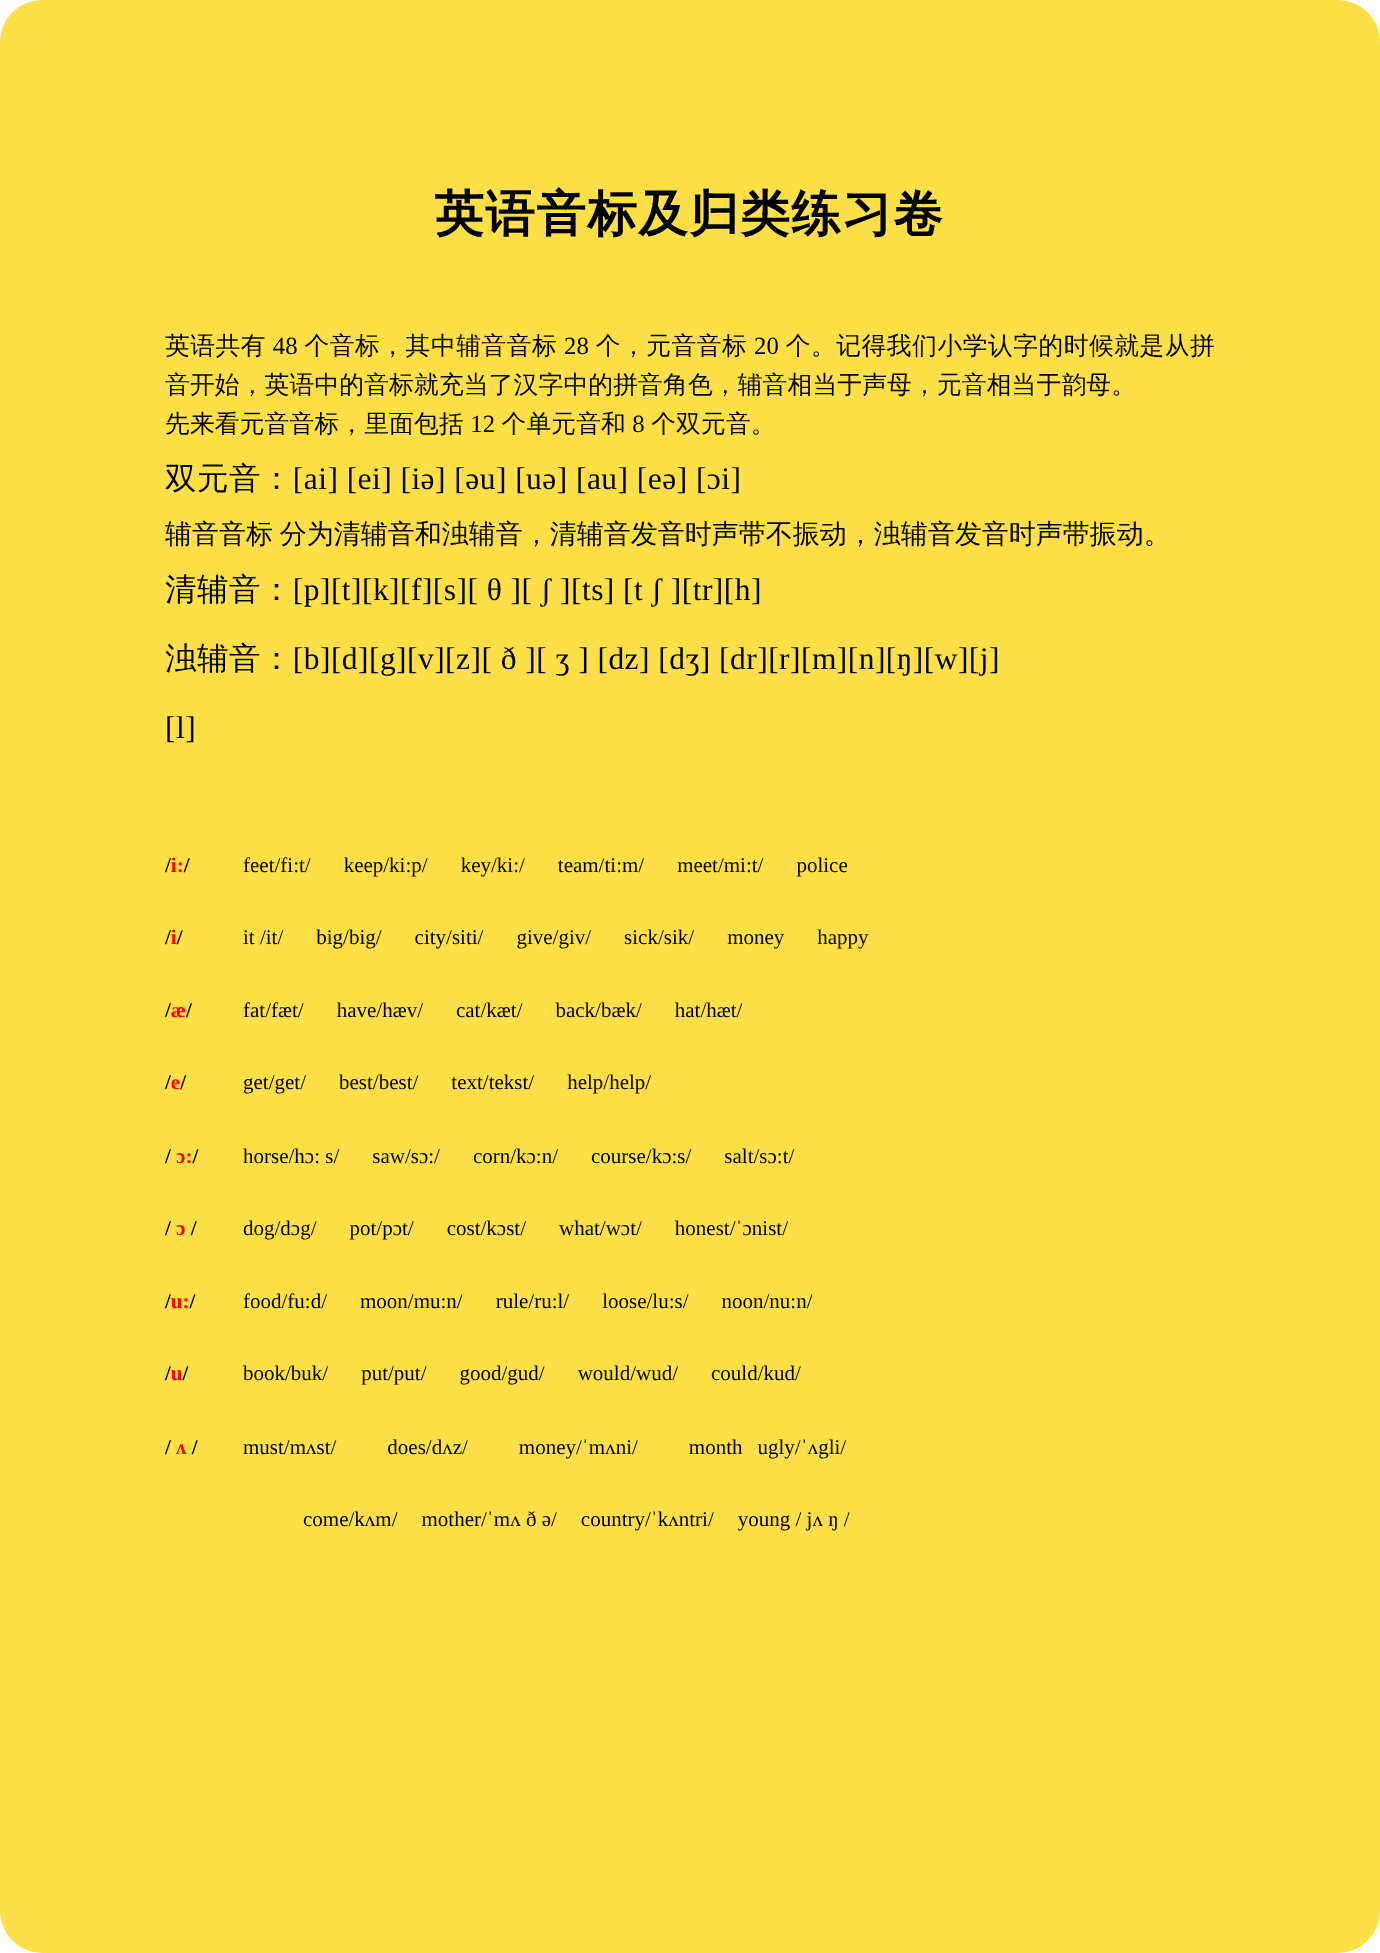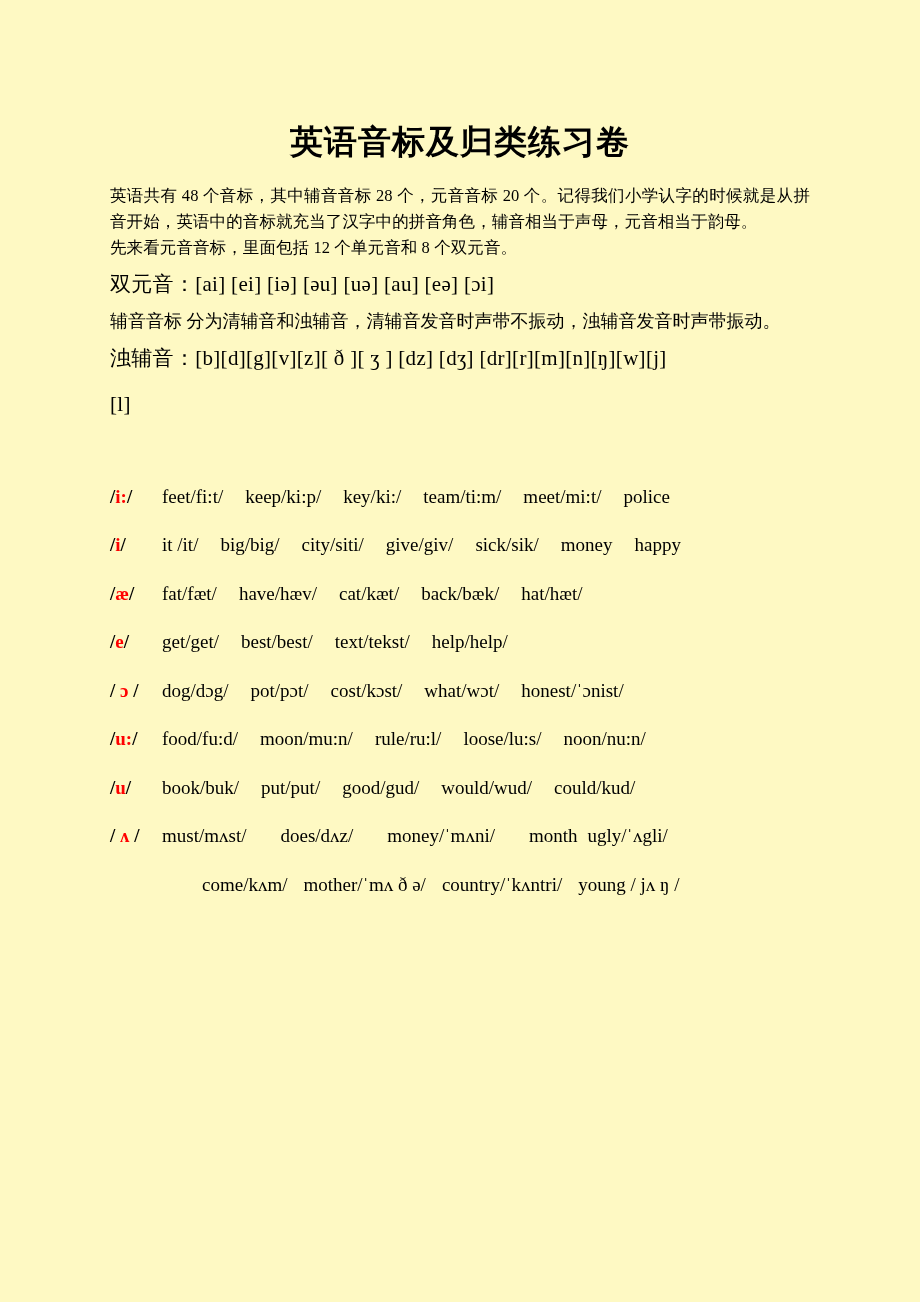--- a/index.html
+++ b/index.html
@@ -11,36 +11,37 @@
     width: 920px;
     height: 1302px;
     overflow: hidden;
     font-family: "Liberation Serif", "DejaVu Serif", serif;
     color: #000000;
   }
   .page {
     position: relative;
     width: 920px;
     height: 1302px;
-    background: #fef9c3;
+    background: #fde047;
     box-sizing: border-box;
     padding: 0 110px;
+    border-radius: 28px;
   }
   .doc-title {
     text-align: center;
     font-size: 33px;
     font-weight: bold;
     line-height: 1.2;
     margin: 0;
     padding-top: 122px;
     letter-spacing: 1px;
     font-family: "DejaVu Sans", "Liberation Sans", sans-serif;
   }
   .intro {
-    margin-top: 21px;
+    margin-top: 56px;
     font-size: 16.5px;
     line-height: 26px;
     text-align: justify;
     letter-spacing: 0.1px;
   }
   .intro p {
     margin: 0;
   }
   .ipa-line {
     font-size: 21px;
@@ -53,21 +54,21 @@
   }
   .note-line {
     font-size: 18px;
     line-height: 28px;
     white-space: nowrap;
   }
   .wordlist {
     margin-top: 46px;
   }
   .word-row {
-    font-size: 19px;
+    font-size: 14px;
     line-height: 48.5px;
     white-space: nowrap;
   }
   .word-row .sym {
     font-weight: bold;
     display: inline-block;
     min-width: 42px;
   }
   .word-row .sym .sl {
     color: #000000;
@@ -107,20 +108,23 @@
     <p>先来看元音音标，里面包括 12 个单元音和 8 个双元音。</p>
   </div>
 
 
   <div class="ipa-line">
     <span class="lbl">双元音：</span><span>[ai]  [ei]  [iə]  [əu]  [uə]  [au]  [eə]  [ɔi]</span>
   </div>
 
   <div class="note-line">辅音音标 分为清辅音和浊辅音，清辅音发音时声带不振动，浊辅音发音时声带振动。</div>
 
+  <div class="ipa-line">
+    <span class="lbl">清辅音：</span><span>[p][t][k][f][s][ θ ][ ʃ ][ts]  [t ʃ ][tr][h]</span>
+  </div>
 
   <div class="ipa-line">
     <span class="lbl">浊辅音：</span><span>[b][d][g][v][z][ ð ][ ʒ ]  [dz]  [dʒ]  [dr][r][m][n][ŋ][w][j]</span>
   </div>
 
   <div class="ipa-line">[l]</div>
 
   <div class="wordlist">
 
     <div class="word-row">
@@ -133,20 +137,23 @@
 
     <div class="word-row">
       <span class="sym"><span class="sl">/</span><span class="ph">æ</span><span class="sl">/</span></span><span class="sp-l"></span><span class="items"><span class="w">fat/fæt/</span><span class="w">have/hæv/</span><span class="w">cat/kæt/</span><span class="w">back/bæk/</span><span class="w">hat/hæt/</span></span>
     </div>
 
     <div class="word-row">
       <span class="sym"><span class="sl">/</span><span class="ph">e</span><span class="sl">/</span></span><span class="sp-l"></span><span class="items"><span class="w">get/get/</span><span class="w">best/best/</span><span class="w">text/tekst/</span><span class="w">help/help/</span></span>
     </div>
 
 
+    <div class="word-row">
+      <span class="sym"><span class="sl">/ </span><span class="ph">ɔ:</span><span class="sl">/</span></span><span class="sp-l"></span><span class="items"><span class="w">horse/hɔ: s/</span><span class="w">saw/sɔ:/</span><span class="w">corn/kɔ:n/</span><span class="w">course/kɔ:s/</span><span class="w">salt/sɔ:t/</span></span>
+    </div>
 
     <div class="word-row">
       <span class="sym"><span class="sl">/ </span><span class="ph">ɔ</span><span class="sl"> /</span></span><span class="sp-l"></span><span class="items"><span class="w">dog/dɔg/</span><span class="w">pot/pɔt/</span><span class="w">cost/kɔst/</span><span class="w">what/wɔt/</span><span class="w">honest/ˈɔnist/</span></span>
     </div>
 
     <div class="word-row">
       <span class="sym"><span class="sl">/</span><span class="ph">u:</span><span class="sl">/</span></span><span class="sp-l"></span><span class="items"><span class="w">food/fu:d/</span><span class="w">moon/mu:n/</span><span class="w">rule/ru:l/</span><span class="w">loose/lu:s/</span><span class="w">noon/nu:n/</span></span>
     </div>
 
     <div class="word-row">

